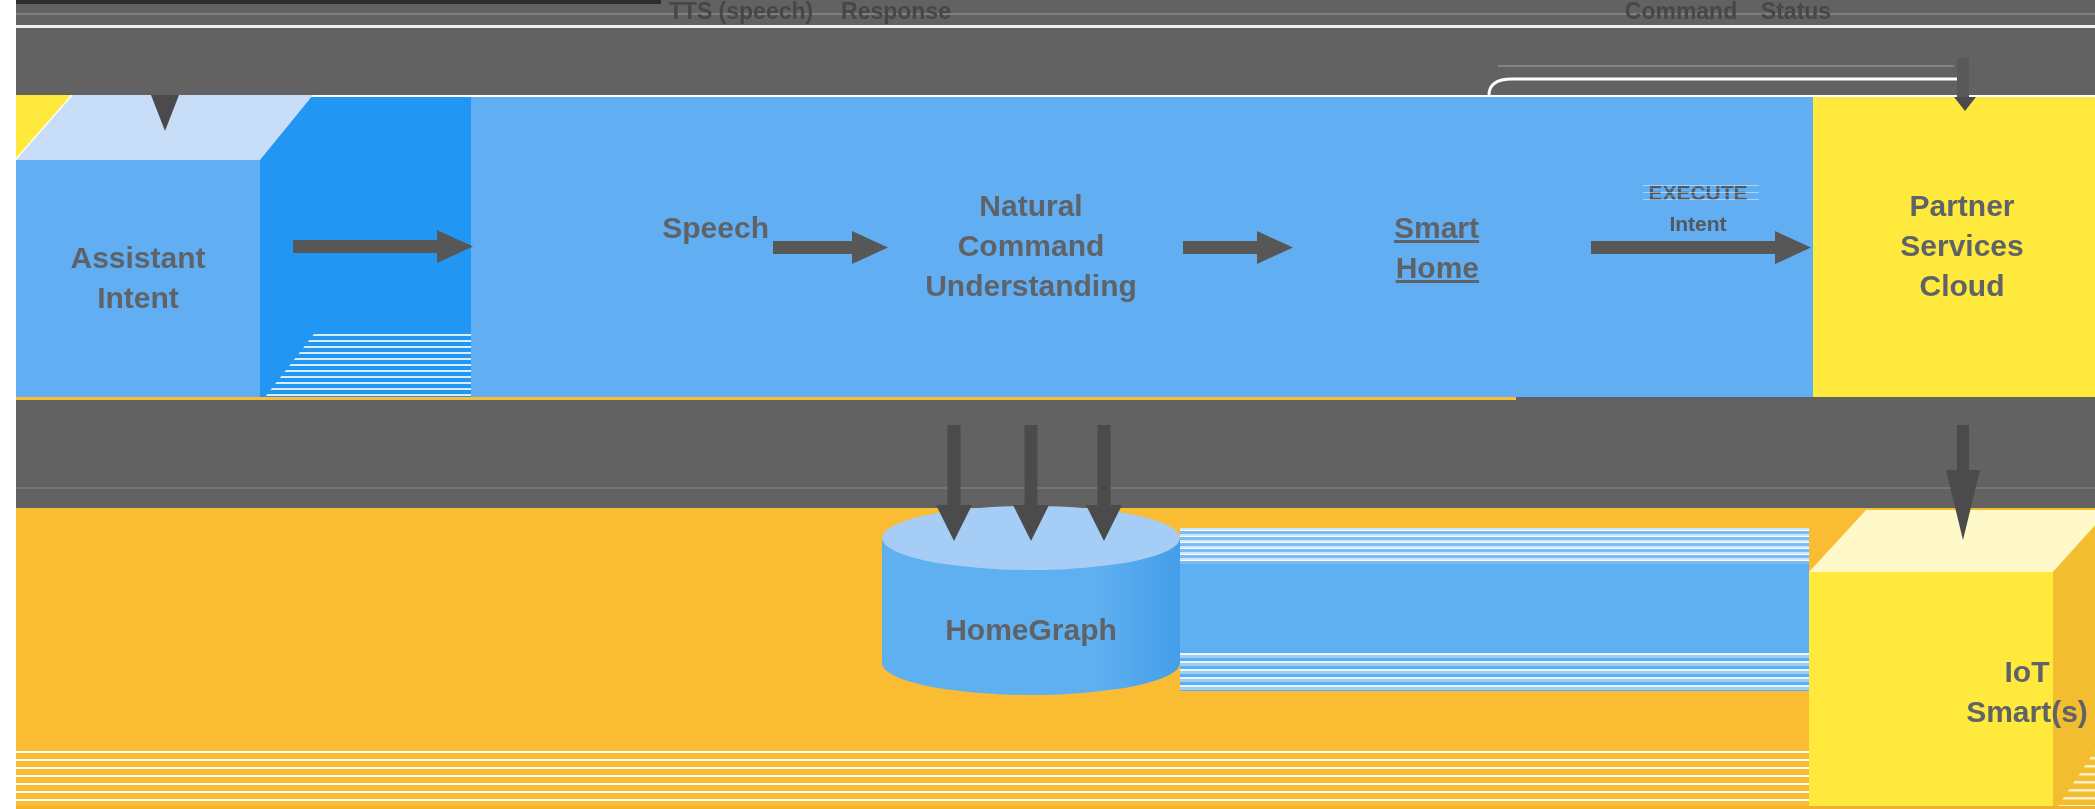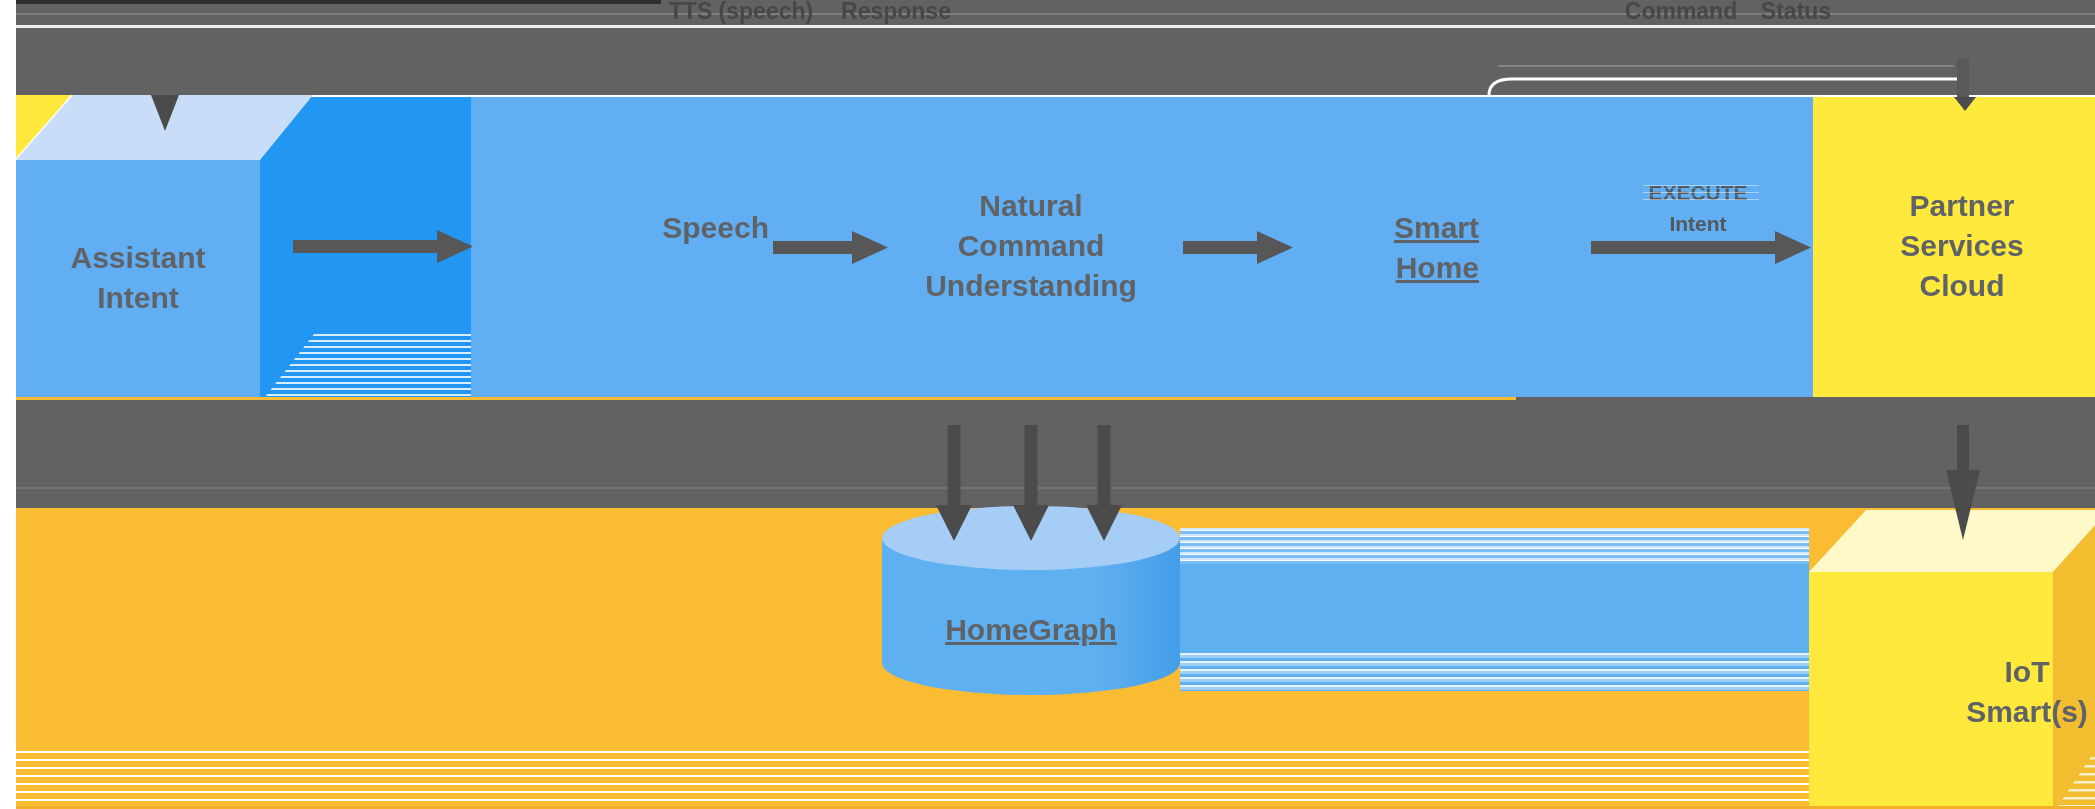--- a/index.html
+++ b/index.html
@@ -184,21 +184,21 @@
   <div class="lbl lbl-exec" style="left:1582px;top:212px;width:200px;">
     <span>Intent</span>
   </div>
 
   <div class="lbl lbl-main" style="left:1797px;top:186px;width:298px;">
     <div>Partner</div>
     <div>Services</div>
     <div>Cloud</div>
   </div>
 
-  <div class="lbl lbl-main" style="left:865px;top:610px;width:300px;text-decoration:underline;">
+  <div class="lbl lbl-main" style="left:865px;top:610px;width:300px;">
     <span>HomeGraph</span>
   </div>
 
   <div class="lbl lbl-main" style="left:1889px;top:652px;width:244px;">
     <div>IoT</div>
     <div>Smart(s)</div>
   </div>
 
   <div class="abs bottom-edge"></div>
 </div>

